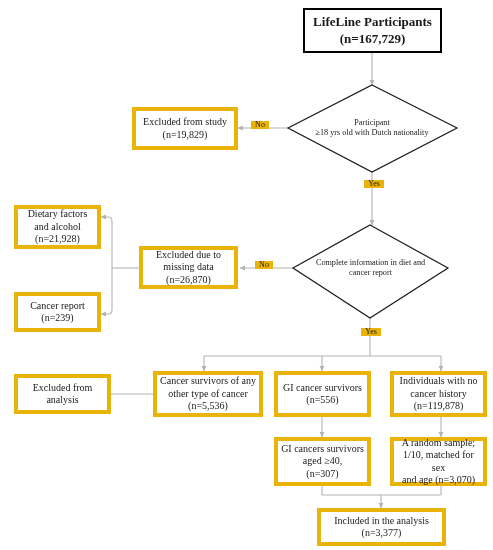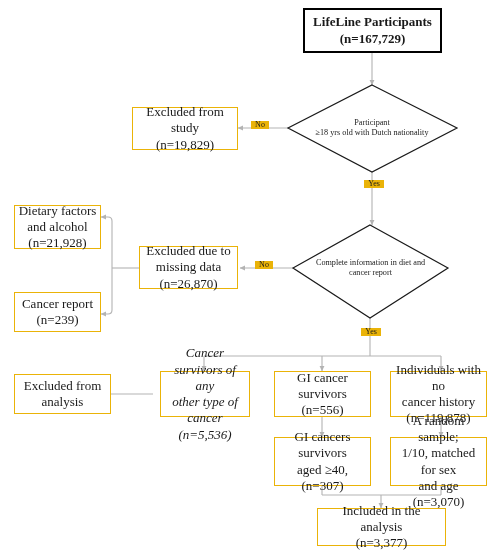--- a/index.html
+++ b/index.html
@@ -32,22 +32,22 @@
     display: flex;
     align-items: center;
     justify-content: center;
     text-align: center;
     color: #1a1a1a;
     background: #ffffff;
     line-height: 1.25;
     white-space: pre-line;
   }
   .box {
-    border: 1px solid #eab308;
-    font-size: 13px;
+    border: 4px solid #eab308;
+    font-size: 10px;
     padding: 2px 3px;
   }
   .box-emph {
     border: 2.5px solid #000000;
     font-size: 13px;
     font-weight: bold;
   }
   .diamond-label {
     position: absolute;
     display: flex;
@@ -137,21 +137,21 @@
 
   <div class="node box" style="left:14px; top:292px; width:87px; height:40px;">Cancer report
 (n=239)</div>
 
   <div class="diamond-label" style="left:300px; top:252px; width:141px; height:32px;">Complete information in diet and
 cancer report</div>
 
   <div class="node box" style="left:14px; top:374px; width:97px; height:40px;">Excluded from
 analysis</div>
 
-  <div class="node box" style="left:160px; top:371px; width:90px; height:46px;font-style:italic;">Cancer survivors of any
+  <div class="node box" style="left:153px; top:371px; width:110px; height:46px;">Cancer survivors of any
 other type of cancer
 (n=5,536)</div>
 
   <div class="node box" style="left:274px; top:371px; width:97px; height:46px;">GI cancer survivors
 (n=556)</div>
 
   <div class="node box" style="left:390px; top:371px; width:97px; height:46px;text-align:center;">Individuals with no
 cancer history
 (n=119,878)</div>
 

